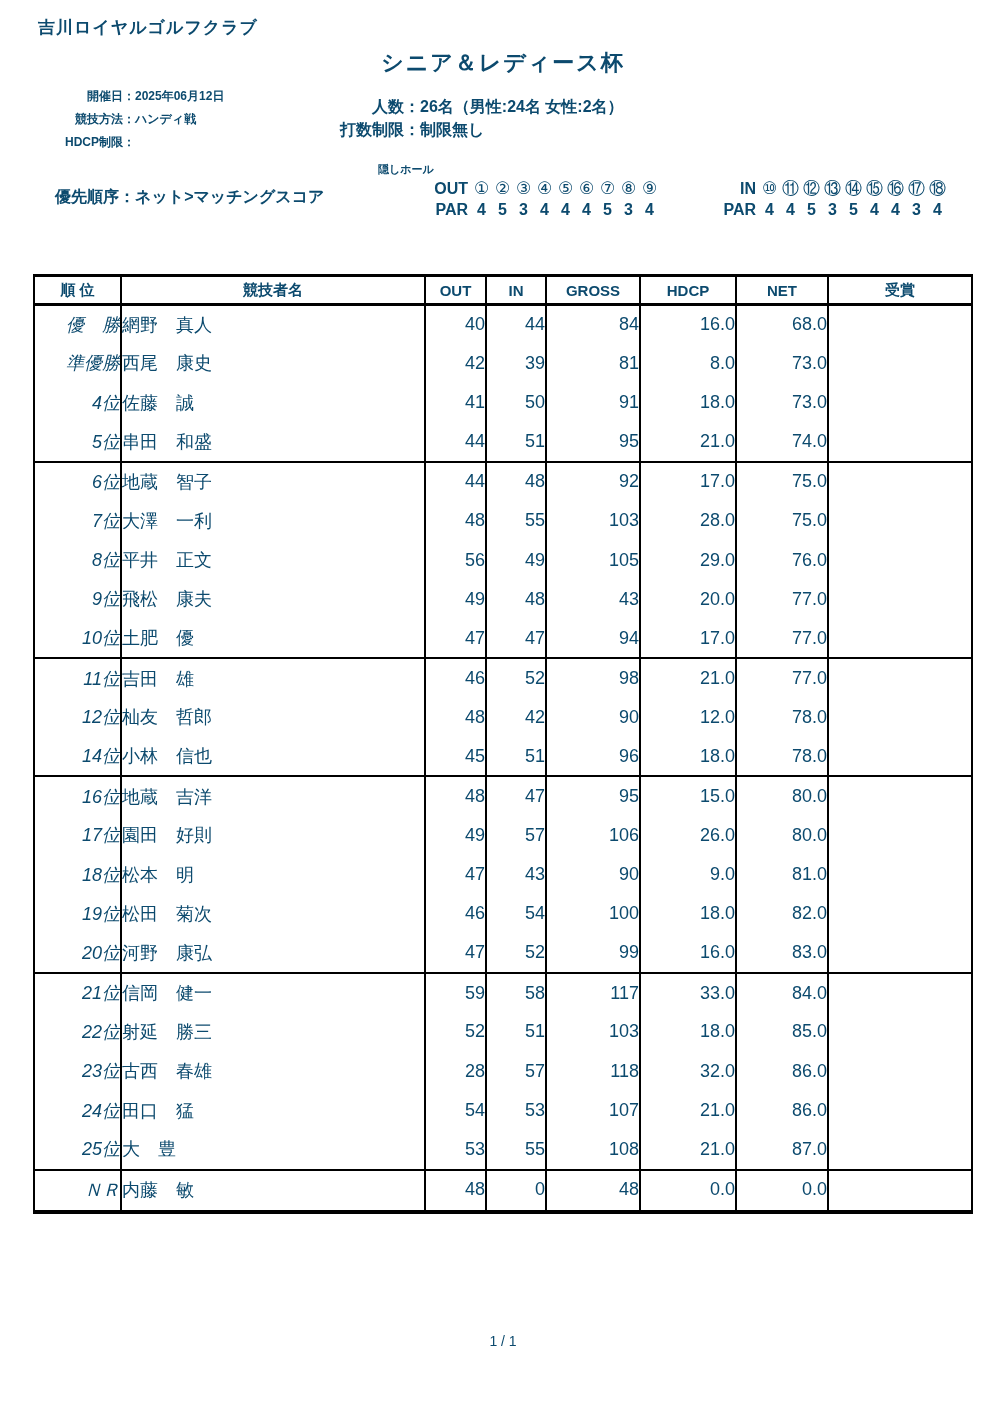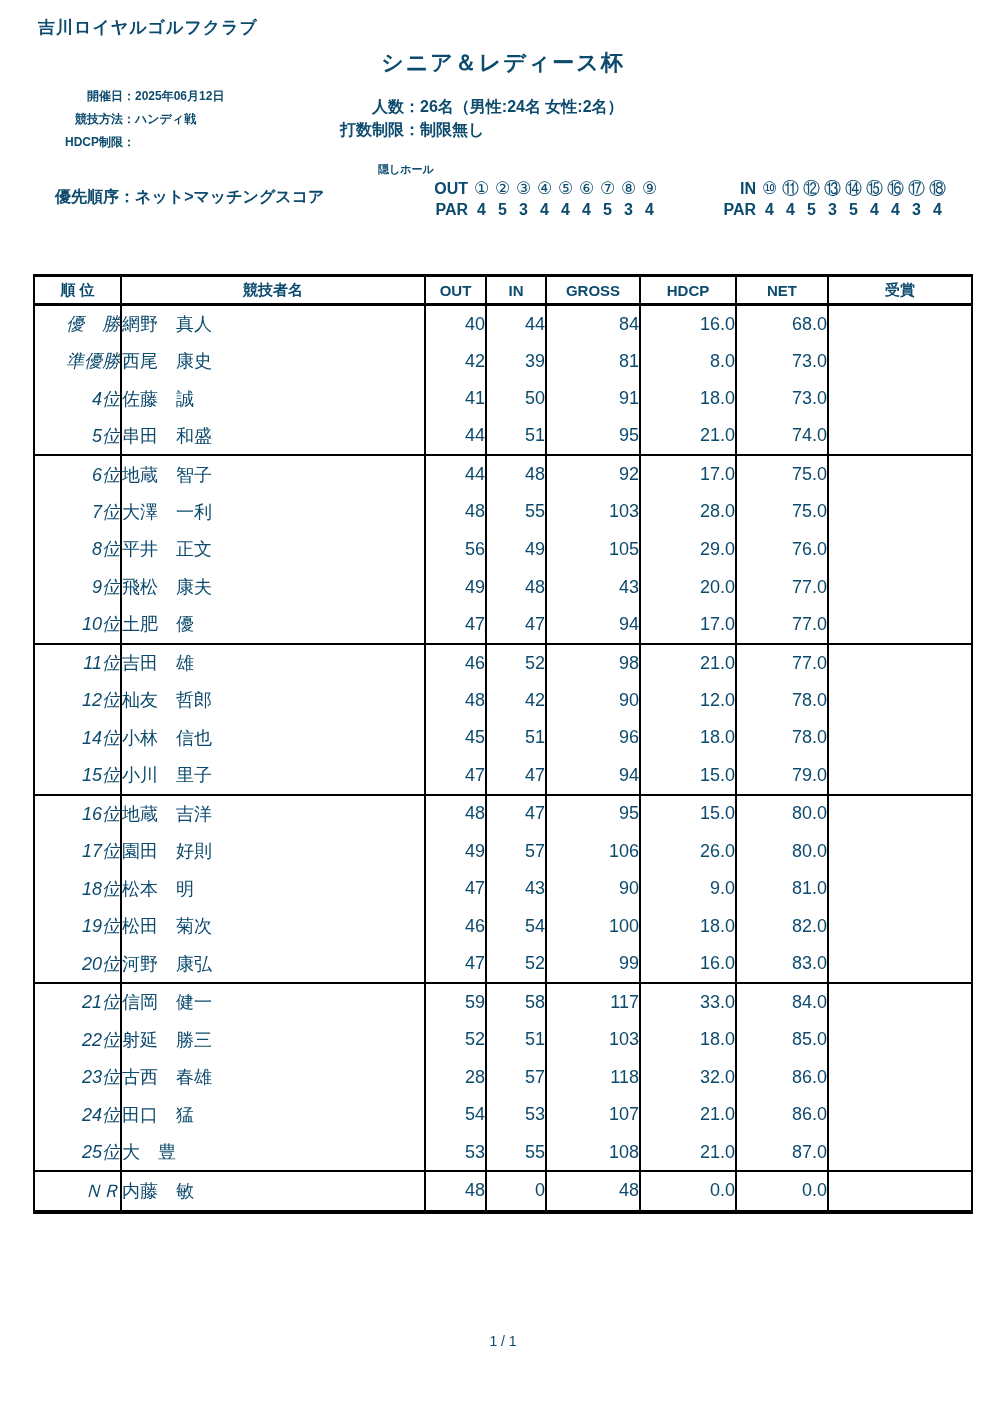--- a/index.html
+++ b/index.html
@@ -234,30 +234,20 @@
         <tr>
           <td class="rank">14位</td>
           <td class="name">小林　信也</td>
           <td class="num">45</td>
           <td class="num">51</td>
           <td class="num">96</td>
           <td class="num">18.0</td>
           <td class="num">78.0</td>
           <td class="award"></td>
         </tr>
-        <tr>
-          <td class="rank">15位</td>
-          <td class="name">小川　里子</td>
-          <td class="num">47</td>
-          <td class="num">47</td>
-          <td class="num">94</td>
-          <td class="num">15.0</td>
-          <td class="num">79.0</td>
-          <td class="award"></td>
-        </tr>
       </tbody>
       <tbody class="grp">
         <tr>
           <td class="rank">16位</td>
           <td class="name">地蔵　吉洋</td>
           <td class="num">48</td>
           <td class="num">47</td>
           <td class="num">95</td>
           <td class="num">15.0</td>
           <td class="num">80.0</td>

